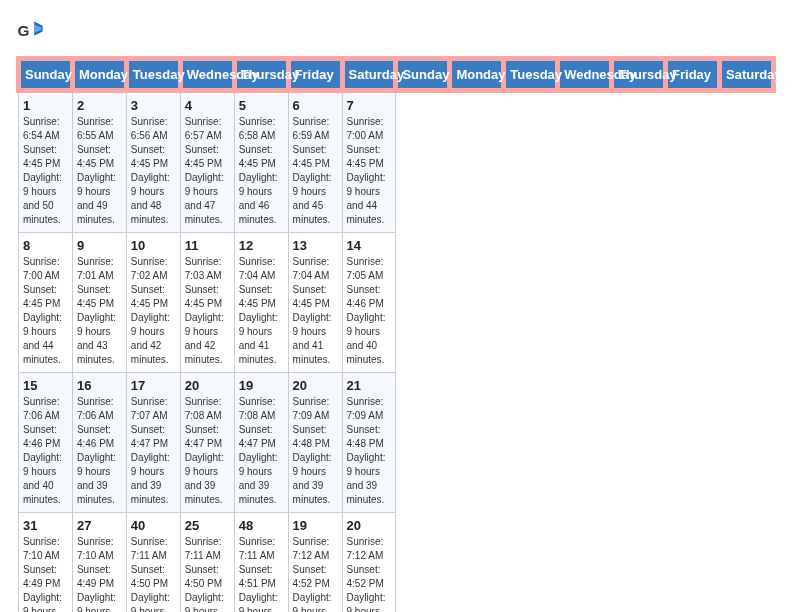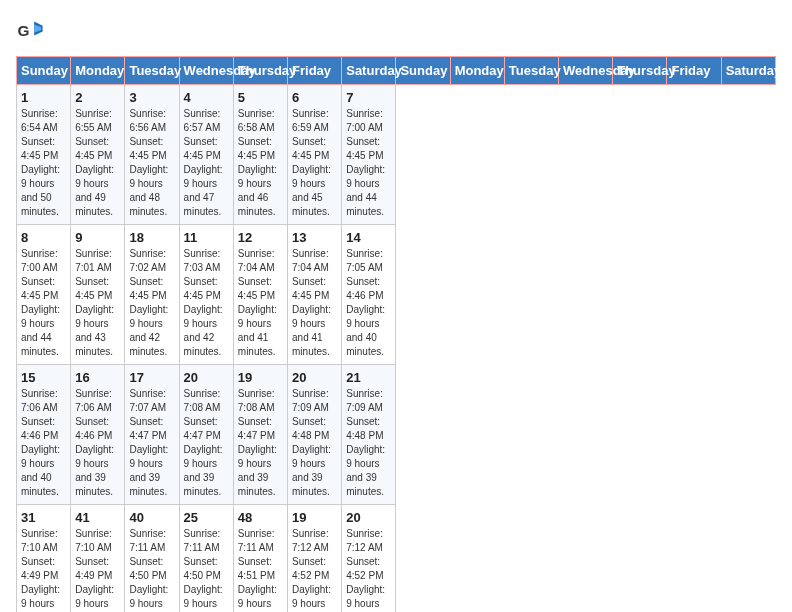--- a/index.html
+++ b/index.html
@@ -52,21 +52,21 @@
       border-collapse: collapse;
       table-layout: fixed;
     }
     thead tr th {
       background-color: #3a7cc1;
       color: #fff;
       font-size: 13px;
       font-weight: bold;
       padding: 6px 4px;
       text-align: left;
-      border: 1px solid #fca5a5;
+      border: 5px solid #fca5a5;
     }
     tbody tr td {
       vertical-align: top;
       padding: 5px 4px;
       font-size: 10.5px;
       color: #222;
       border: 1px solid #ccc;
       background: #fff;
       height: 80px;
     }
@@ -158,21 +158,21 @@
       <tr>
         <td>
           <span class="day-num">8</span>
           <div class="day-info">Sunrise: 7:00 AM<br>Sunset: 4:45 PM<br>Daylight: 9 hours and 44 minutes.</div>
         </td>
         <td>
           <span class="day-num">9</span>
           <div class="day-info">Sunrise: 7:01 AM<br>Sunset: 4:45 PM<br>Daylight: 9 hours and 43 minutes.</div>
         </td>
         <td>
-          <span class="day-num">18</span>
+          <span class="day-num">10</span>
           <div class="day-info">Sunrise: 7:02 AM<br>Sunset: 4:45 PM<br>Daylight: 9 hours and 42 minutes.</div>
         </td>
         <td>
           <span class="day-num">11</span>
           <div class="day-info">Sunrise: 7:03 AM<br>Sunset: 4:45 PM<br>Daylight: 9 hours and 42 minutes.</div>
         </td>
         <td>
           <span class="day-num">12</span>
           <div class="day-info">Sunrise: 7:04 AM<br>Sunset: 4:45 PM<br>Daylight: 9 hours and 41 minutes.</div>
         </td>
@@ -214,21 +214,21 @@
           <span class="day-num">21</span>
           <div class="day-info">Sunrise: 7:09 AM<br>Sunset: 4:48 PM<br>Daylight: 9 hours and 39 minutes.</div>
         </td>
       </tr>
       <tr>
         <td>
           <span class="day-num">31</span>
           <div class="day-info">Sunrise: 7:10 AM<br>Sunset: 4:49 PM<br>Daylight: 9 hours and 39 minutes.</div>
         </td>
         <td>
-          <span class="day-num">41</span>
+          <span class="day-num">27</span>
           <div class="day-info">Sunrise: 7:10 AM<br>Sunset: 4:49 PM<br>Daylight: 9 hours and 39 minutes.</div>
         </td>
         <td>
           <span class="day-num">40</span>
           <div class="day-info">Sunrise: 7:11 AM<br>Sunset: 4:50 PM<br>Daylight: 9 hours and 39 minutes.</div>
         </td>
         <td>
           <span class="day-num">25</span>
           <div class="day-info">Sunrise: 7:11 AM<br>Sunset: 4:50 PM<br>Daylight: 9 hours and 39 minutes.</div>
         </td>

